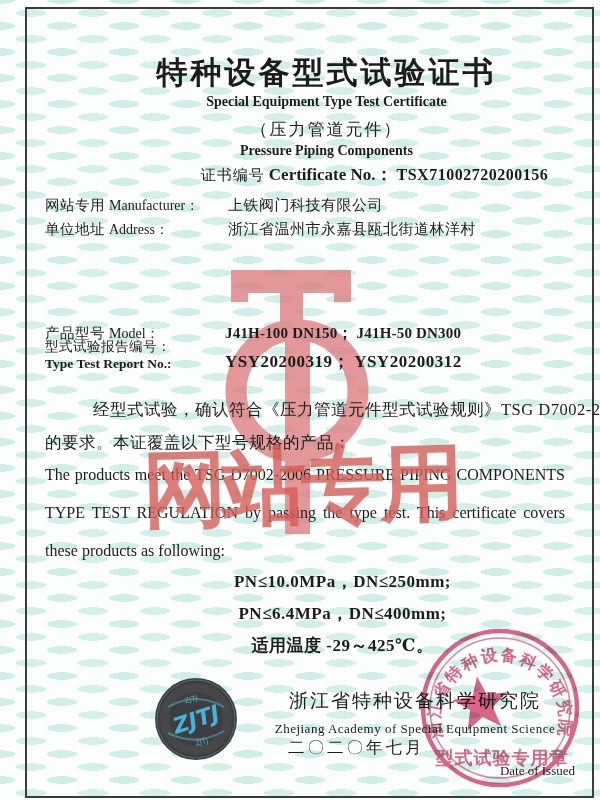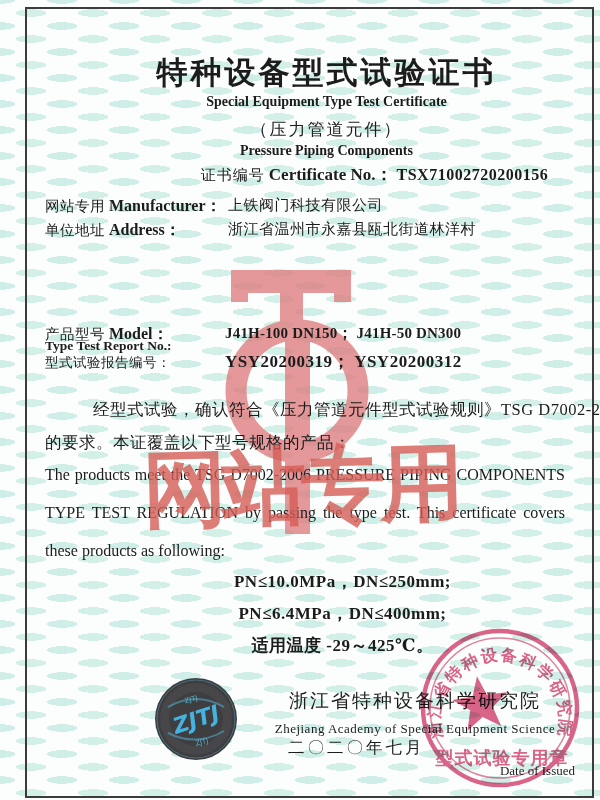--- a/index.html
+++ b/index.html
@@ -22,21 +22,21 @@
   .title-cn{top:52px;font-size:31px;font-weight:bold;letter-spacing:3px;z-index:2;}
   .title-en{top:94px;font-size:14px;font-weight:bold;z-index:2;}
   .sub-cn{top:118px;font-size:17px;letter-spacing:2px;z-index:2;}
   .sub-en{top:143px;font-size:14px;font-weight:bold;z-index:2;}
   .certno-line{top:163px;transform:translateX(48px);z-index:2;}
   .certno-cn{font-size:15px;letter-spacing:1px;}
   .certno-en{font-size:17px;font-weight:bold;}
   .certno-val{font-size:16px;font-weight:bold;letter-spacing:.5px;}
   .row{position:absolute;left:45px;z-index:2;white-space:nowrap;}
   .lbl-cn{font-size:14.5px;letter-spacing:.5px;}
-  .lbl-en{font-size:16px;font-weight:bold;}
+  .lbl-en{font-size:14px;font-weight:normal;}
   .val{position:absolute;top:0;font-size:15px;letter-spacing:.5px;white-space:nowrap;}
   .v228{left:183px;} .v198{left:153px;} .v225{left:180px;}
   .valbold{font-weight:bold;font-size:15px;letter-spacing:.2px;}
   .r1{top:196px;} .r2{top:220px;} .r3{top:260px;} .r4{top:292px;} .r5{top:324px;}
   .r6{top:338px;}
   .r6 .lbl2{display:block;font-size:13.5px;}
   .r6 .lbl2.en{font-weight:bold;}
   .r6 .val{top:12px;font-size:17px;font-weight:bold;}
   .para{position:absolute;left:45px;width:520px;z-index:2;}
   .pcn1{top:399px;font-size:16.5px;letter-spacing:.5px;text-indent:48px;white-space:nowrap;}
@@ -94,22 +94,22 @@
     <span class="lbl-cn">单位地址</span>
     <span class="lbl-en">Address：</span>
     <span class="val v228">浙江省温州市永嘉县瓯北街道林洋村</span>
   </div>
   <div class="row r5">
     <span class="lbl-cn">产品型号</span>
     <span class="lbl-en">Model：</span>
     <span class="val v225 valbold">J41H-100 DN150；  J41H-50 DN300</span>
   </div>
   <div class="row r6">
+    <span class="lbl2 cn lbl-cn">型式试验报告编号：</span>
     <span class="lbl2 en lbl-en">Type Test Report No.:</span>
-    <span class="lbl2 cn lbl-cn">型式试验报告编号：</span>
     <span class="val v225">YSY20200319；  YSY20200312</span>
   </div>
 
   <div class="para pcn1">经型式试验，确认符合《压力管道元件型式试验规则》TSG D7002-2006</div>
   <div class="para pcn2">的要求。本证覆盖以下型号规格的产品：</div>
   <div class="para pen">The products meet the TSG D7002-2006 PRESSURE PIPING COMPONENTS TYPE TEST REGULATION by passing the type test. This certificate covers these products as following:</div>
 
   <div class="specs">
     <div class="spec-line">PN≤10.0MPa，DN≤250mm;</div>
     <div class="spec-line">PN≤6.4MPa，DN≤400mm;</div>

